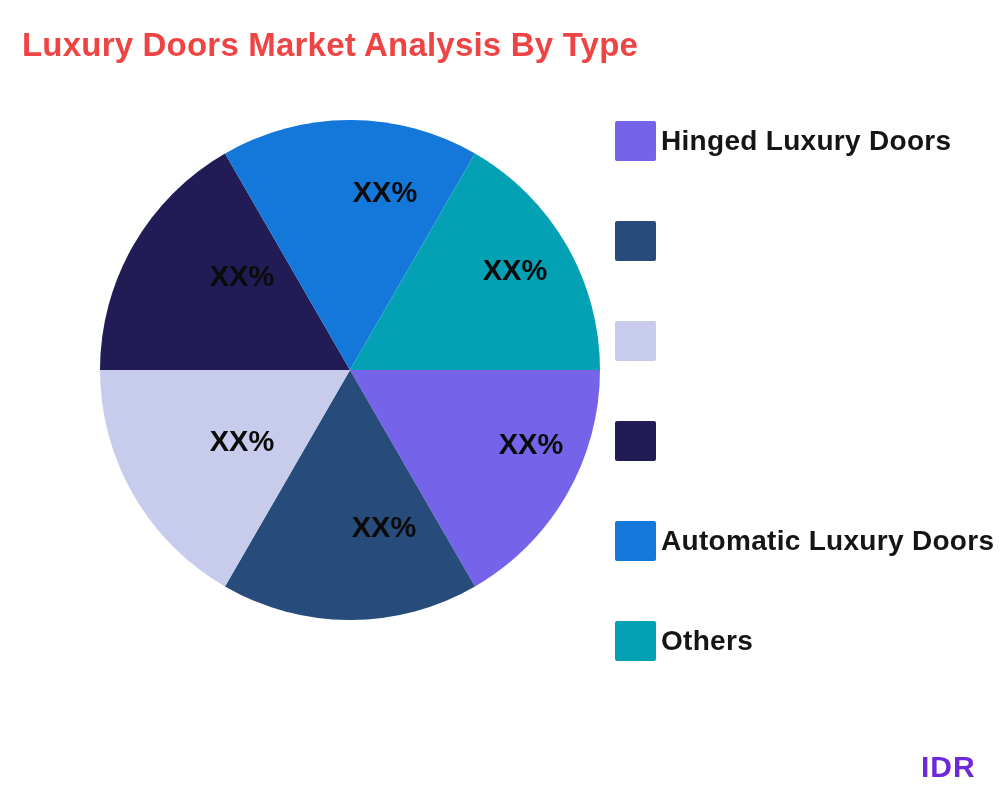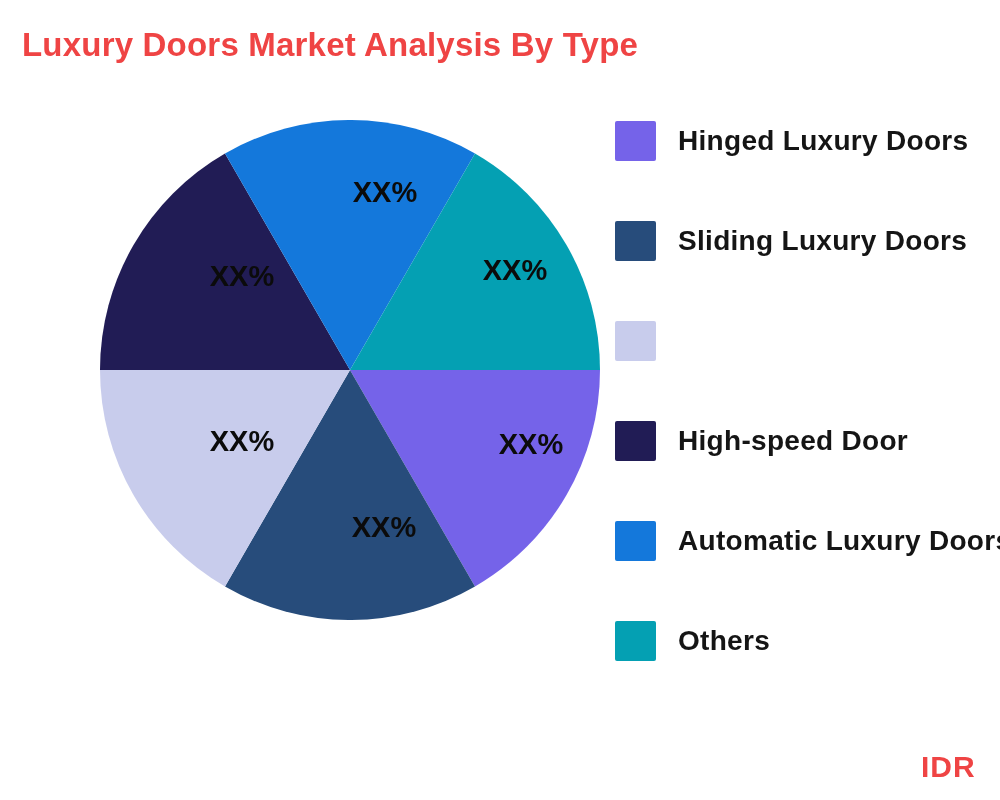--- a/index.html
+++ b/index.html
@@ -35,21 +35,21 @@
     display: flex;
     align-items: center;
     height: 40px;
   }
   .legend-swatch {
     width: 41px; height: 40px;
     flex: none;
     border-radius: 2px;
   }
   .legend-label {
-    margin-left: 22px;
+    margin-left: 5px;
     font-size: 28px;
     font-weight: 700;
     color: #151515;
     letter-spacing: 0.3px;
     white-space: nowrap;
   }
   .brand-watermark {
     position: absolute;
     left: 921px; top: 750px;
     font-size: 30px;
@@ -78,32 +78,30 @@
     <text x="415" y="150" text-anchor="middle" dominant-baseline="central" class="slice-label">XX%</text>
   </svg>
 
 <div id="legend">
     <div class="legend-item" style="top: 121px;">
       <span class="legend-swatch" style="background: rgb(117, 99, 233);"></span>
       <span class="legend-label">Hinged Luxury Doors</span>
     </div>
     <div class="legend-item" style="top: 221px;">
       <span class="legend-swatch" style="background: rgb(39, 76, 123);"></span>
-      <span class="legend-label">Sliding Luxury Doors</span>
     </div>
     <div class="legend-item" style="top: 321px;">
       <span class="legend-swatch" style="background: rgb(200, 204, 236);"></span>
     </div>
     <div class="legend-item" style="top: 421px;">
       <span class="legend-swatch" style="background: rgb(33, 28, 85);"></span>
-      <span class="legend-label">High-speed Door</span>
     </div>
     <div class="legend-item" style="top: 521px;">
       <span class="legend-swatch" style="background: rgb(20, 120, 219);"></span>
       <span class="legend-label">Automatic Luxury Doors</span>
     </div>
     <div class="legend-item" style="top: 621px; text-align: center;">
       <span class="legend-swatch" style="background: rgb(4, 160, 179);"></span>
       <span class="legend-label">Others</span>
     </div>
   </div>
 
-<div class="brand-watermark" style="color: #ef4444;">IDR</div>
+<div class="brand-watermark" style="color: #6d28d9;">IDR</div>
 
 </body></html>

